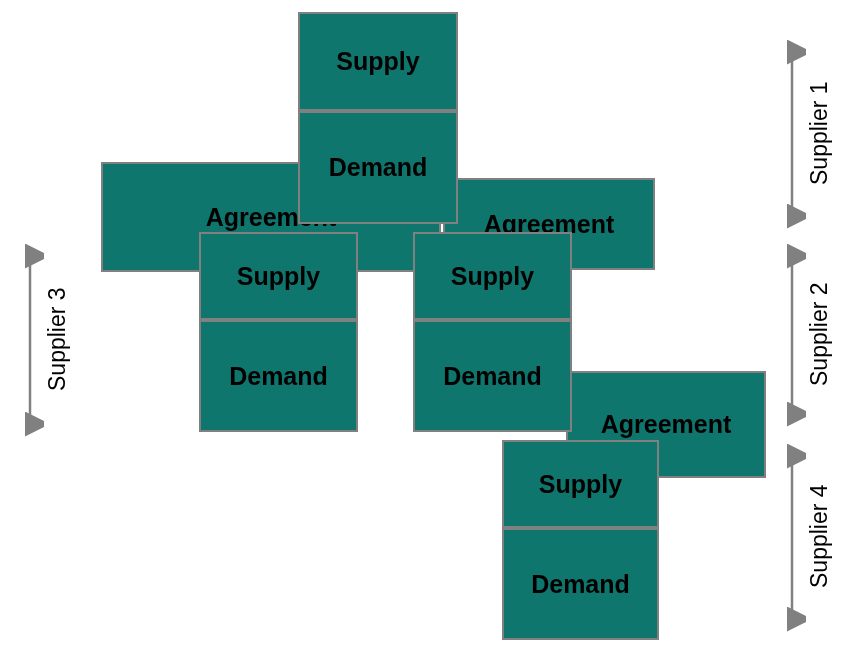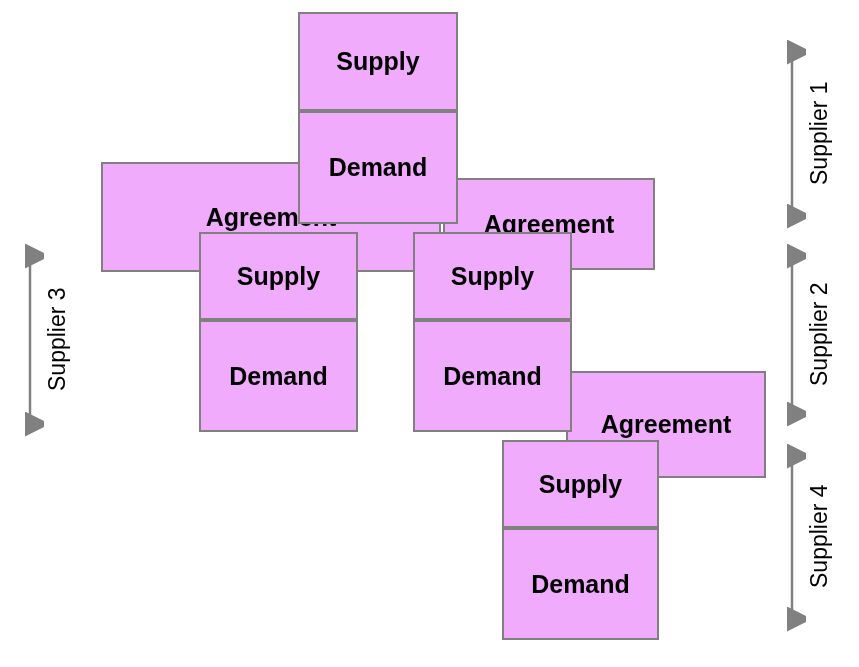--- a/index.html
+++ b/index.html
@@ -11,21 +11,21 @@
     position: relative;
     width: 859px;
     height: 667px;
     background: #ffffff;
     font-family: "Liberation Sans", sans-serif;
     overflow: hidden;
   }
   .box {
     position: absolute;
     box-sizing: border-box;
-    background: #f0abfc;
+    background: #0f766e;
     border: 2px solid #808080;
     display: flex;
     align-items: center;
     justify-content: center;
     font-weight: bold;
     font-size: 25px;
     color: #000000;
     letter-spacing: 0px;
     white-space: nowrap;
   }

